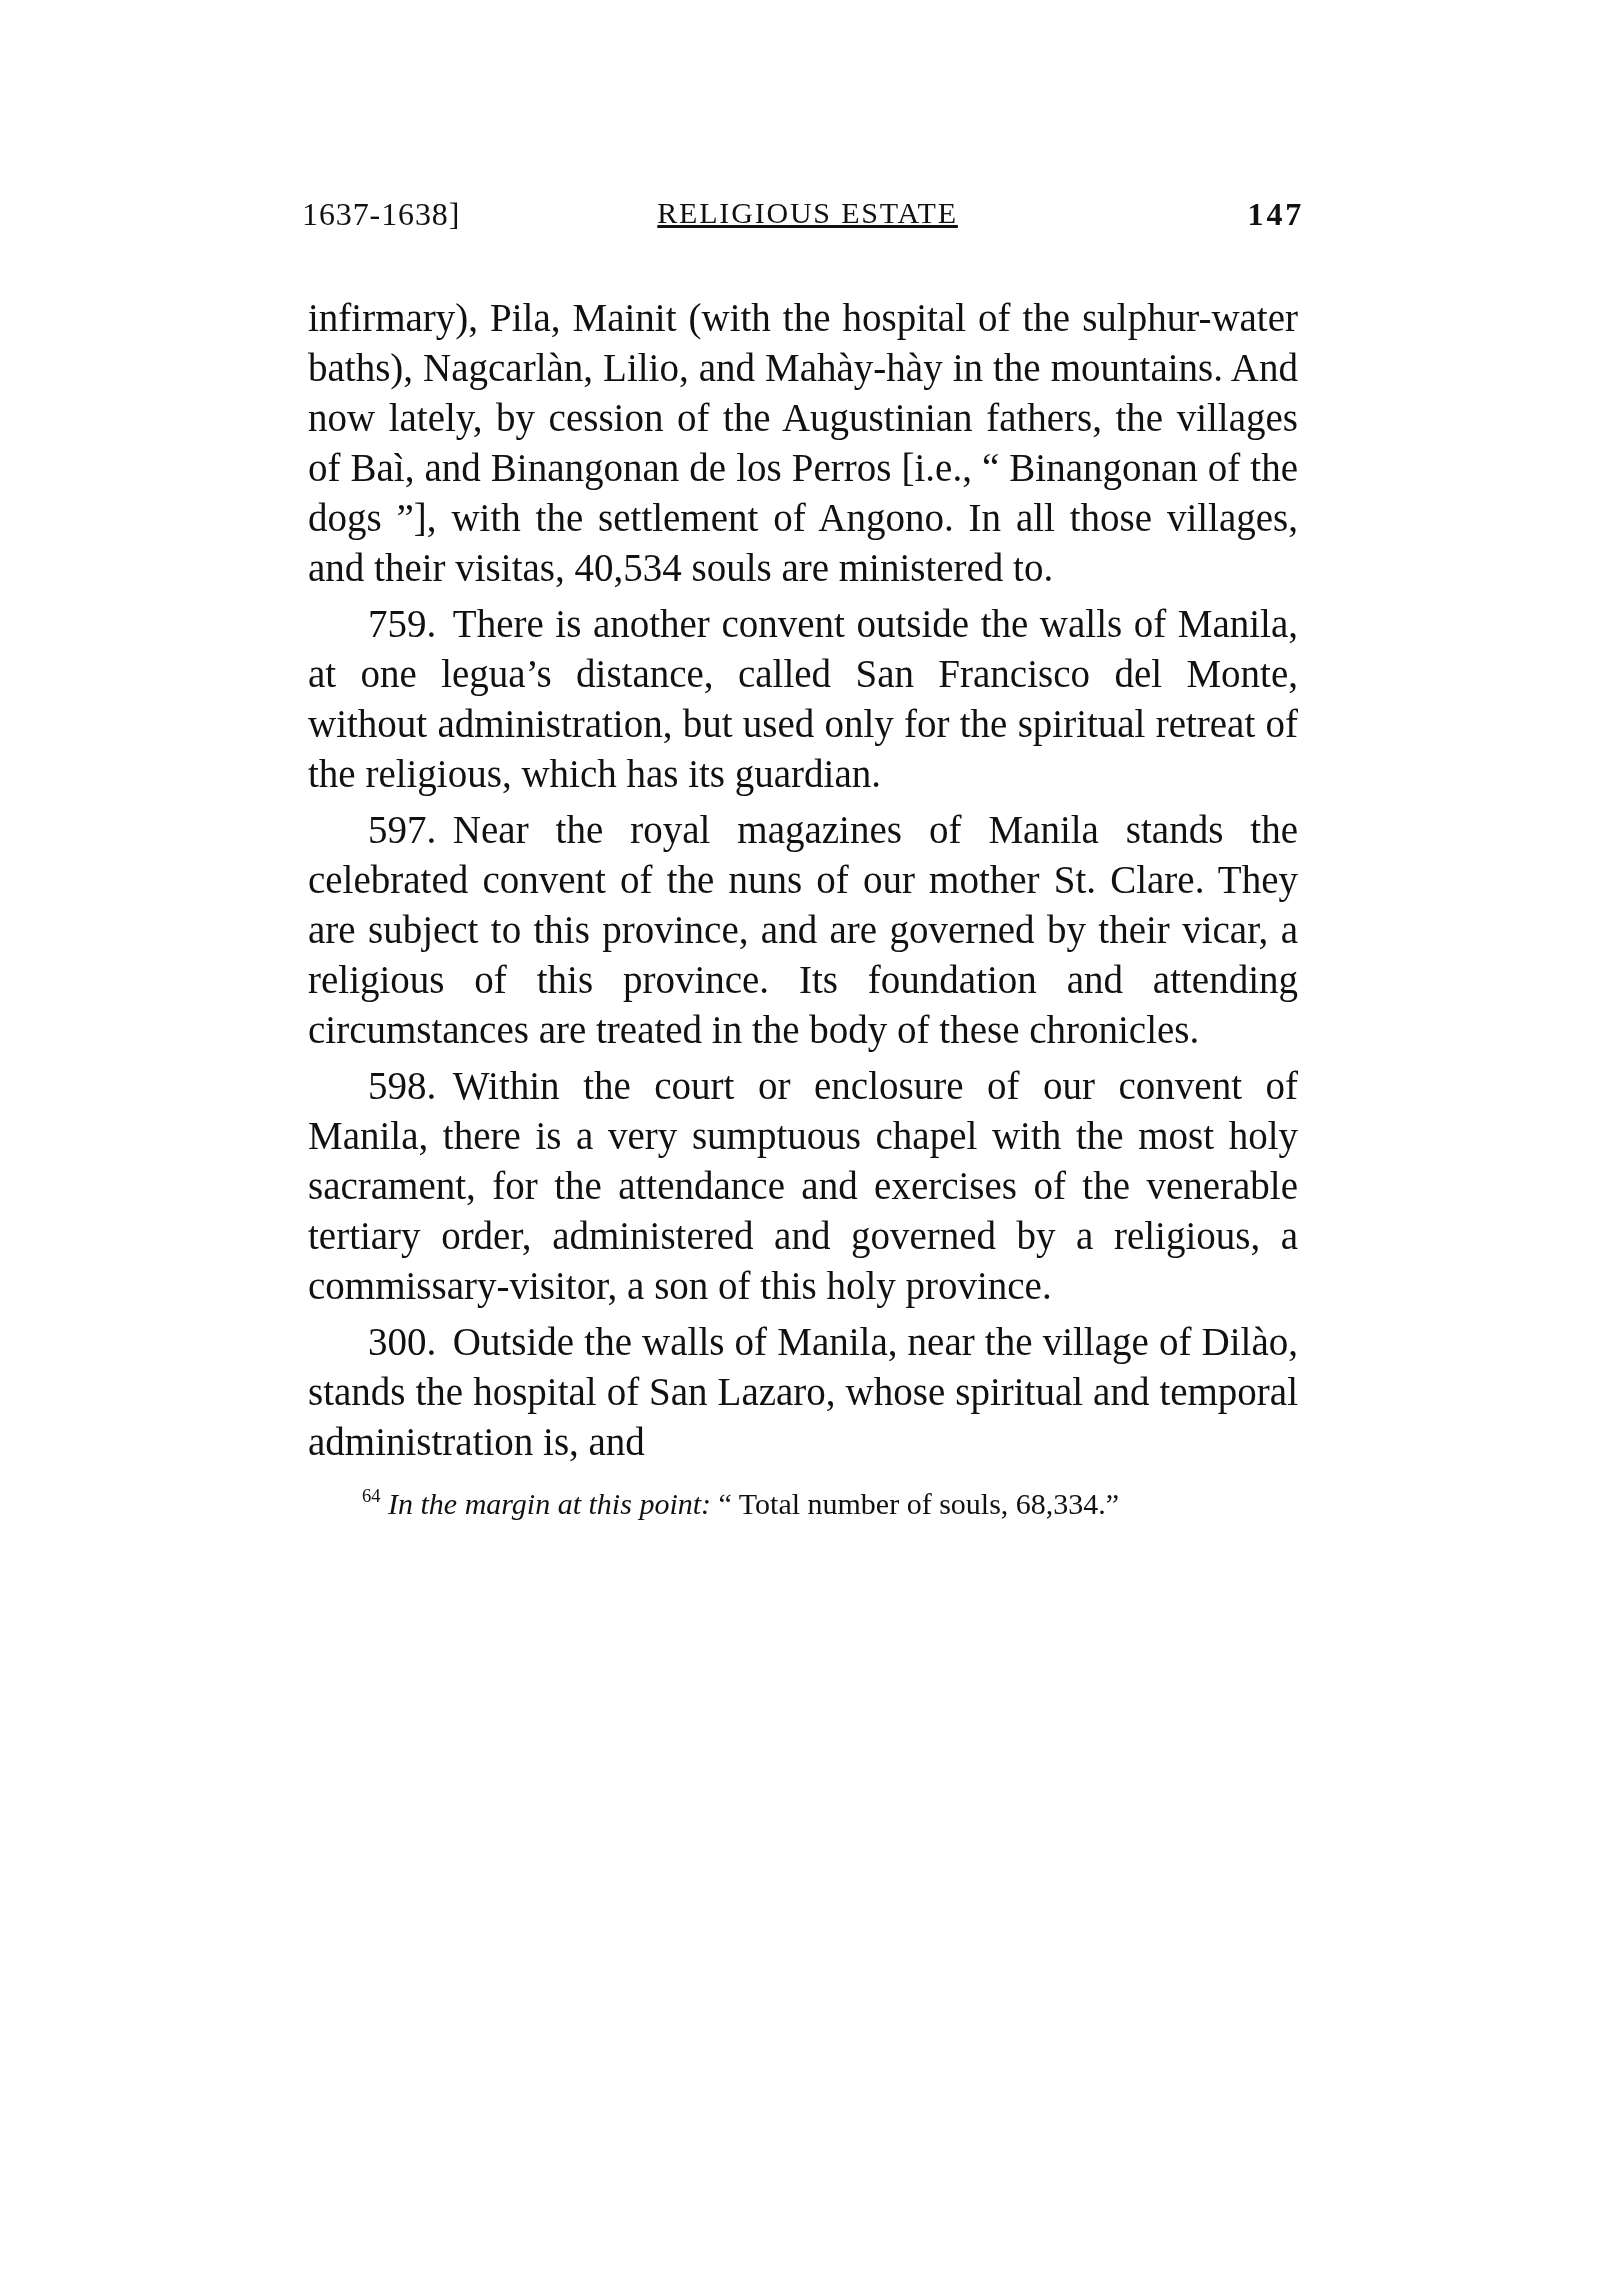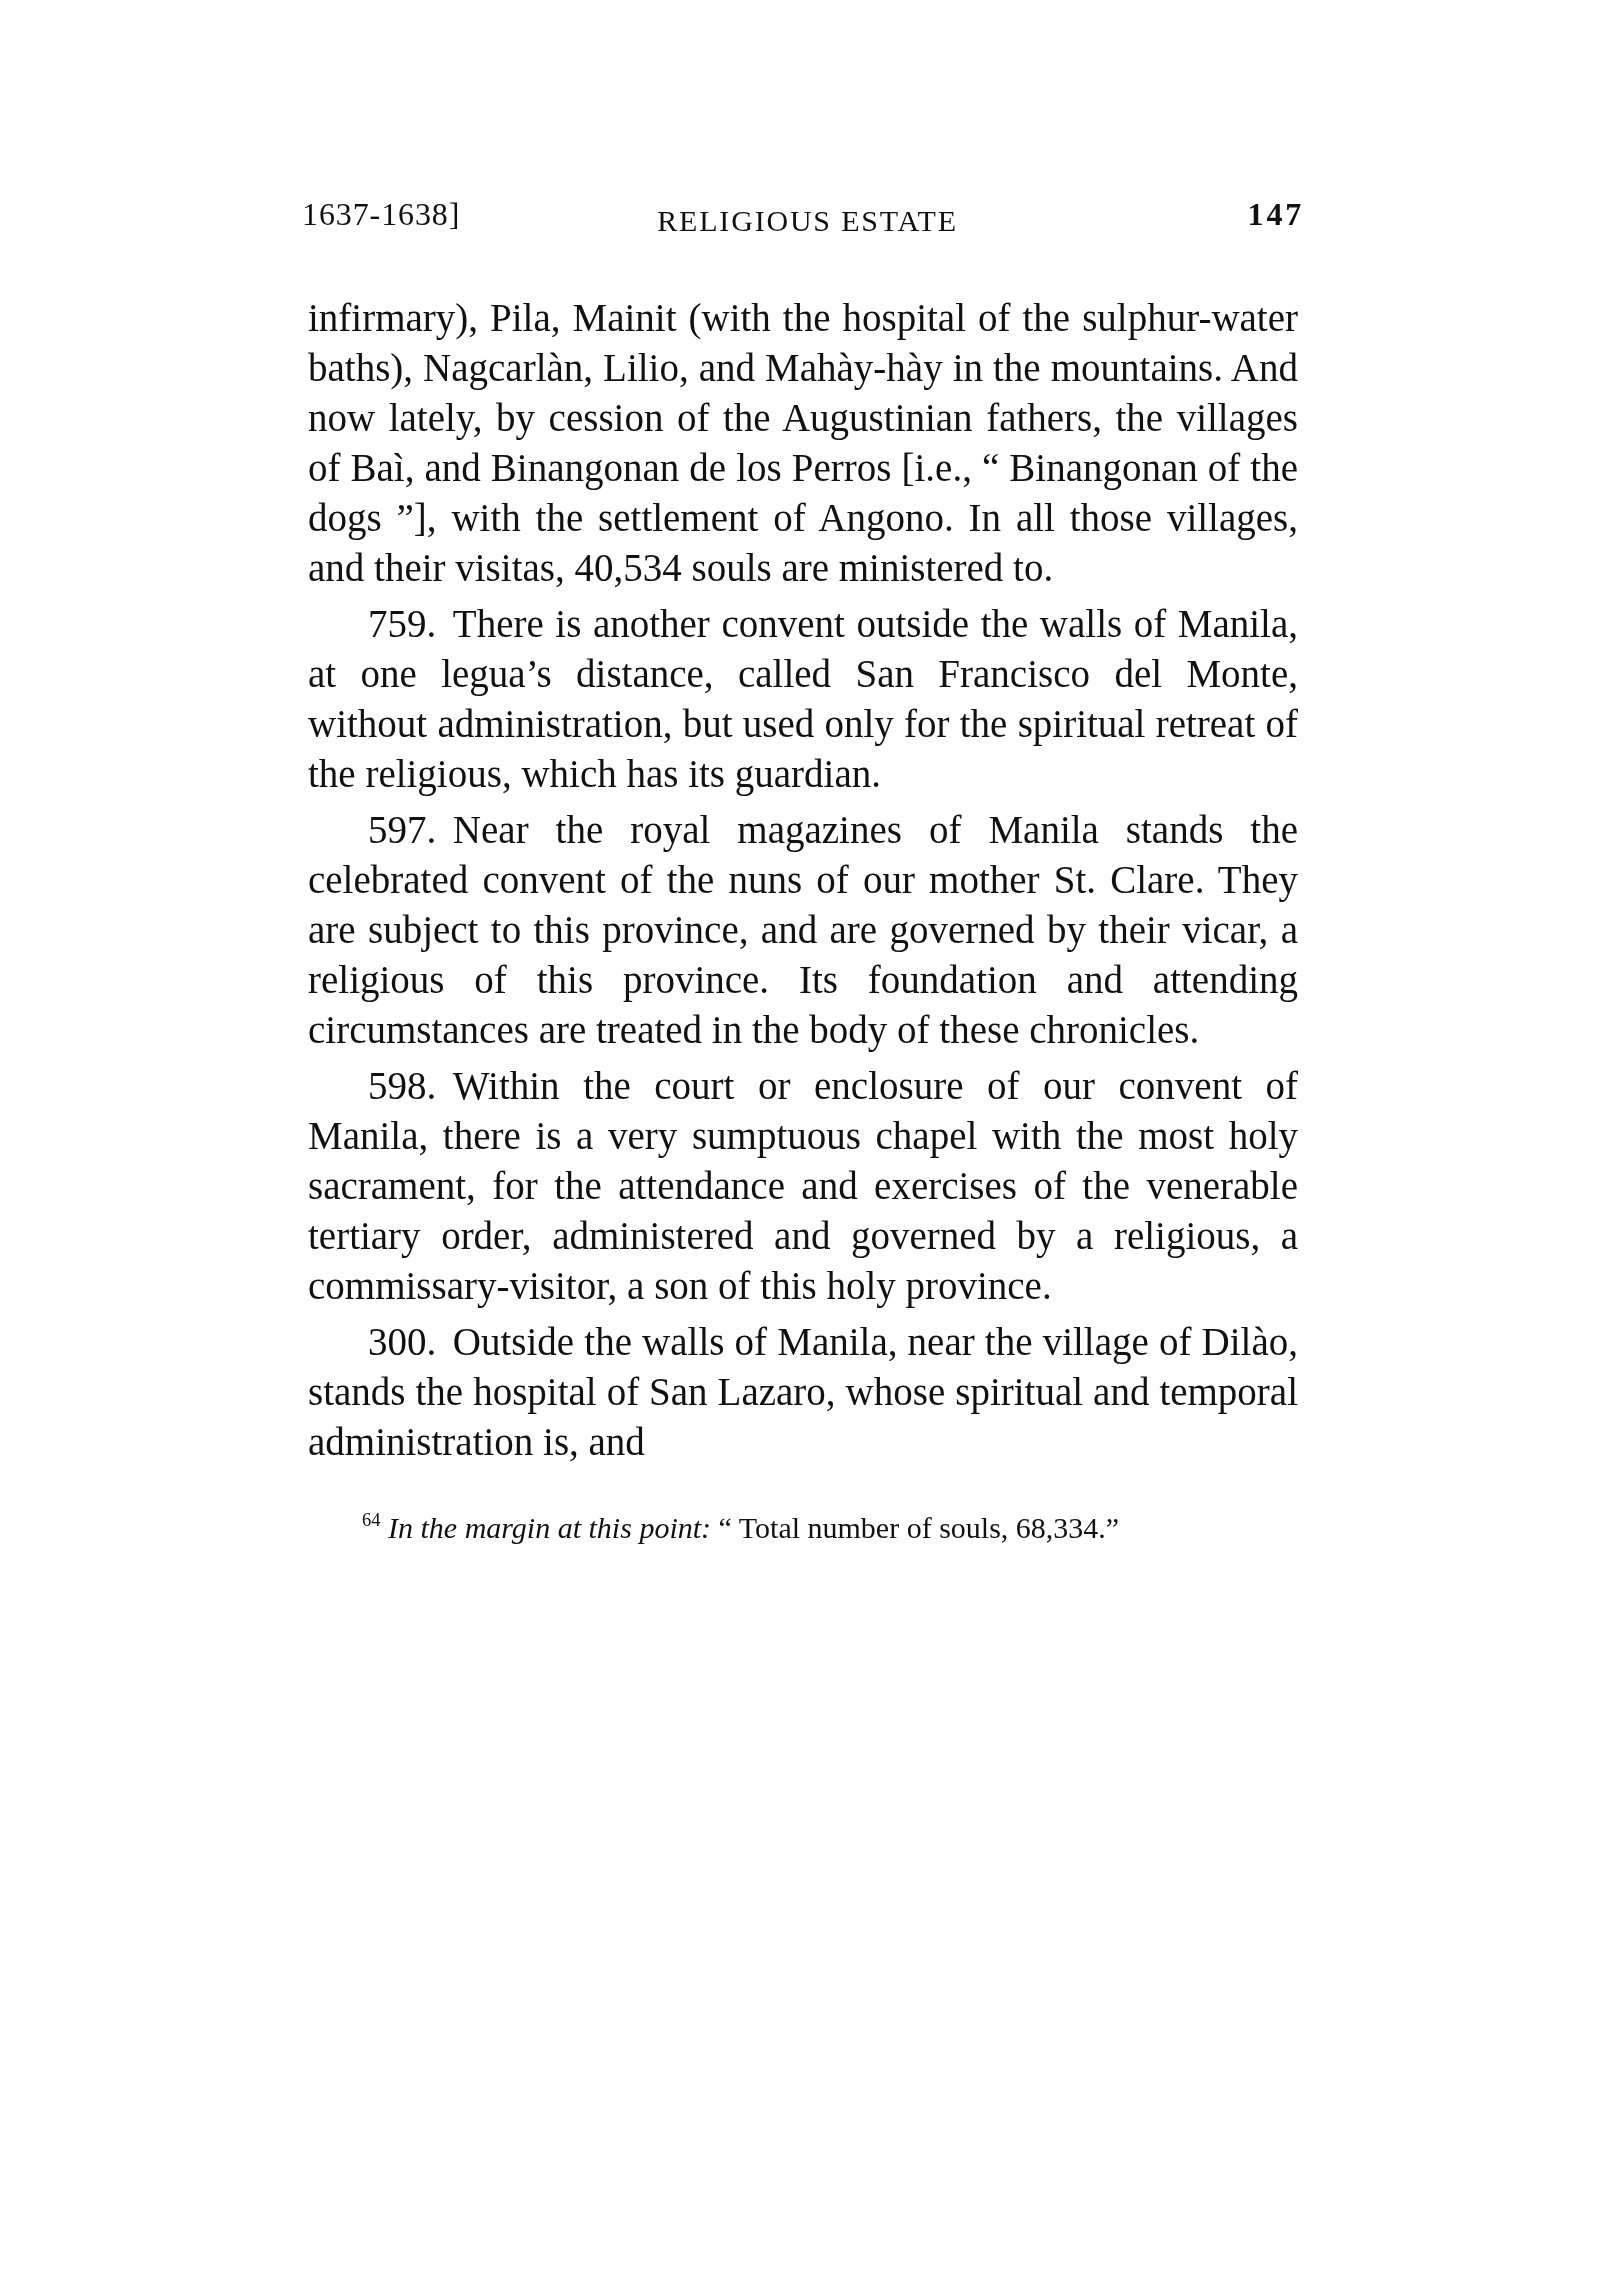--- a/index.html
+++ b/index.html
@@ -1,27 +1,27 @@
 <!DOCTYPE html>
 <html style="font-size:14.8px"><head>
   <meta charset="utf-8">
   <style>
     html, body { margin: 0; padding: 0; background: #ffffff; }
     body { width: 1622px; height: 2280px; position: relative; overflow: hidden; color: #111111; }
     .page { position: absolute; left: 302px; top: 196px; width: 1002px; font-family: "Liberation Serif", "DejaVu Serif", serif; }
     .running-head { position: relative; height: 55px; font-size: 32px; }
     .rh-left { position: absolute; left: 0; top: 0; letter-spacing: 0.9px; }
-    .rh-center { position: absolute; left: 0; right: 0; top: 8px; text-align: center; letter-spacing: 1.8px; font-size: 30px; padding-left: 9.2px; }
+    .rh-center { position: absolute; left: 0; right: 0; top: 0; text-align: center; letter-spacing: 1.8px; font-size: 30px; padding-left: 9.2px; text-decoration: underline; }
     .rh-right { position: absolute; right: 0; top: 0; letter-spacing: 2.8px; font-weight: bold; }
     .body-text { margin-top: 42px; font-size: 39px; line-height: 50px; text-align: justify; text-justify: inter-word; }
     .para { margin: 6px; font-family: Liberation Serif, serif; }
     .para.indent { text-indent: 60px; }
     .para-num { margin-right: 16.6px; }
     .fnref { font-size: 20px; vertical-align: 16.6px; line-height: 0; }
-    .footnote { margin-top: 40px; font-size: 30px; line-height: 41px; text-align: justify; text-indent: 60px; }
+    .footnote { margin-top: 16px; font-size: 30px; line-height: 41px; text-align: justify; text-indent: 60px; }
     .footnote .fn-marker { font-size: 18.5px; vertical-align: 12px; line-height: 0; font-style: normal; }
     .footnote .fn-italic { font-style: italic; }
   </style>
 </head>
 <body>
 
 <div class="page">
   <div class="running-head">
     <span class="rh-left">1637-1638]</span>
     <span class="rh-center">RELIGIOUS ESTATE</span>

